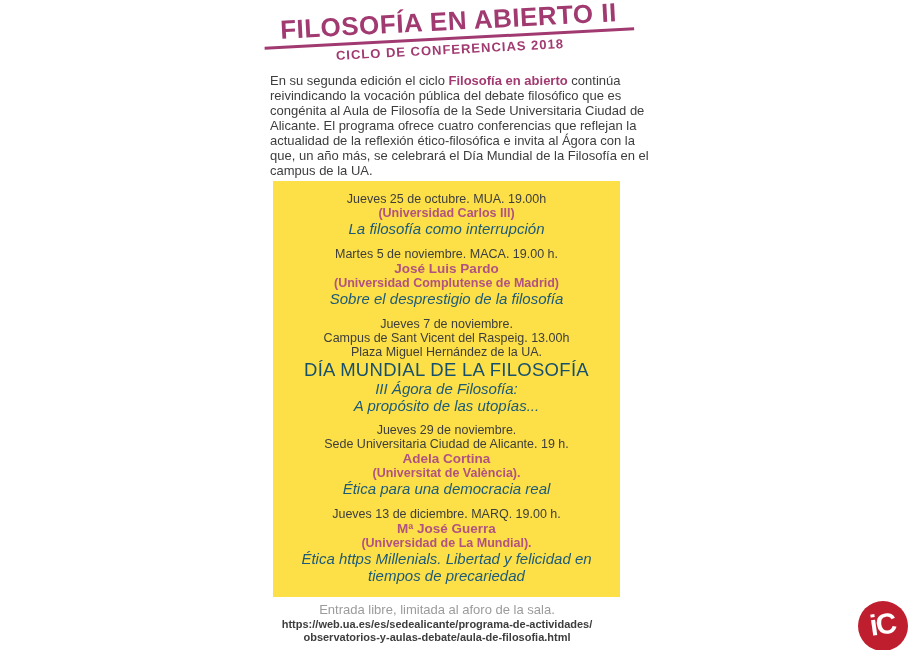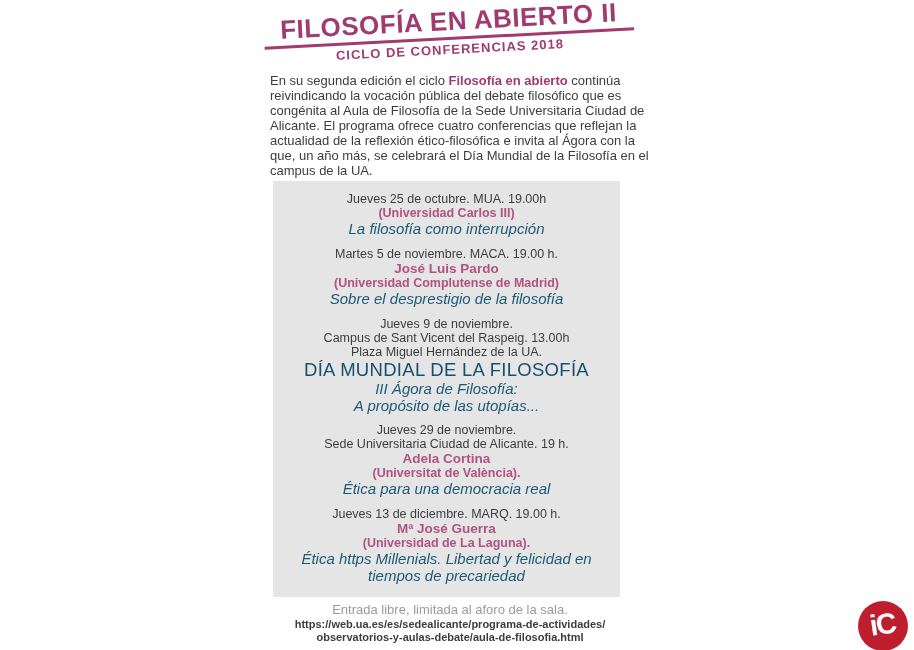--- a/index.html
+++ b/index.html
@@ -59,21 +59,21 @@
     font-weight: 700;
   }
 
   
   .panel {
     position: absolute;
     left: 273px;
     top: 181px;
     width: 347px;
     height: 416px;
-    background: #e5e5e5;
+    background: #fde047;
     padding: 11px 6px 13px 6px;
     display: flex;
     flex-direction: column;
     justify-content: space-between;
     text-align: center;
   }
   .event .when {
     font-size: 12.5px;
     line-height: 14px;
     color: #3d3d3d;
@@ -104,21 +104,21 @@
     font-weight: 400;
     font-style: italic;
     color: #1d5a78;
     white-space: pre-line;
   }
   .event div:empty { display: none; }
 
   
   .footer {
     position: absolute;
-    left: 180px;
+    left: 167px;
     top: 602px;
     width: 540px;
     text-align: center;
   }
   .footer .note {
     font-size: 13px;
     line-height: 16px;
     color: #9b9b9b;
   }
   .footer .url {
@@ -176,42 +176,42 @@
 
     <div class="event">
       <div class="when">Martes 5 de noviembre. MACA. 19.00 h.</div>
       <div class="speaker">José Luis Pardo</div>
       <div class="affiliation">(Universidad Complutense de Madrid)</div>
 
       <div class="etitle">Sobre el desprestigio de la filosofía</div>
     </div>
 
     <div class="event">
-      <div class="when">Jueves 9 de noviembre.
+      <div class="when">Jueves 7 de noviembre.
 Campus de Sant Vicent del Raspeig. 13.00h
 Plaza Miguel Hernández de la UA.</div>
 
       <div class="headline">DÍA MUNDIAL DE LA FILOSOFÍA</div>
       <div class="etitle">III Ágora de Filosofía:
 A propósito de las utopías...</div>
     </div>
 
     <div class="event">
       <div class="when">Jueves 29 de noviembre.
 Sede Universitaria Ciudad de Alicante. 19 h.</div>
       <div class="speaker">Adela Cortina</div>
       <div class="affiliation">(Universitat de València).</div>
 
       <div class="etitle">Ética para una democracia real</div>
     </div>
 
     <div class="event">
       <div class="when">Jueves 13 de diciembre. MARQ. 19.00 h.</div>
       <div class="speaker">Mª José Guerra</div>
-      <div class="affiliation">(Universidad de La Laguna).</div>
+      <div class="affiliation">(Universidad de La Mundial).</div>
 
       <div class="etitle">Ética https Millenials. Libertad y felicidad en
 tiempos de precariedad</div>
     </div>
 
   </div>
 
   <div class="footer">
     <div class="note">Entrada libre, limitada al aforo de la sala.</div>
     <div class="url">https://web.ua.es/es/sedealicante/programa-de-actividades/

